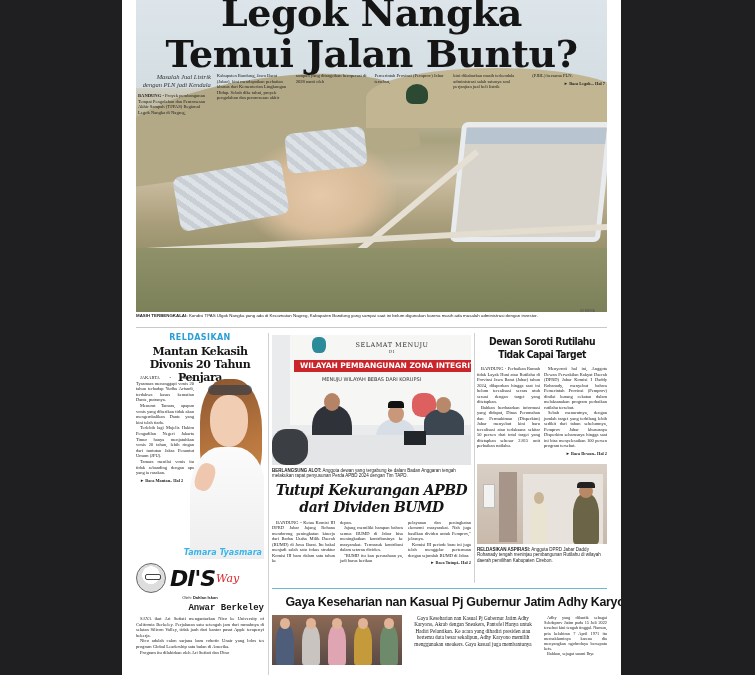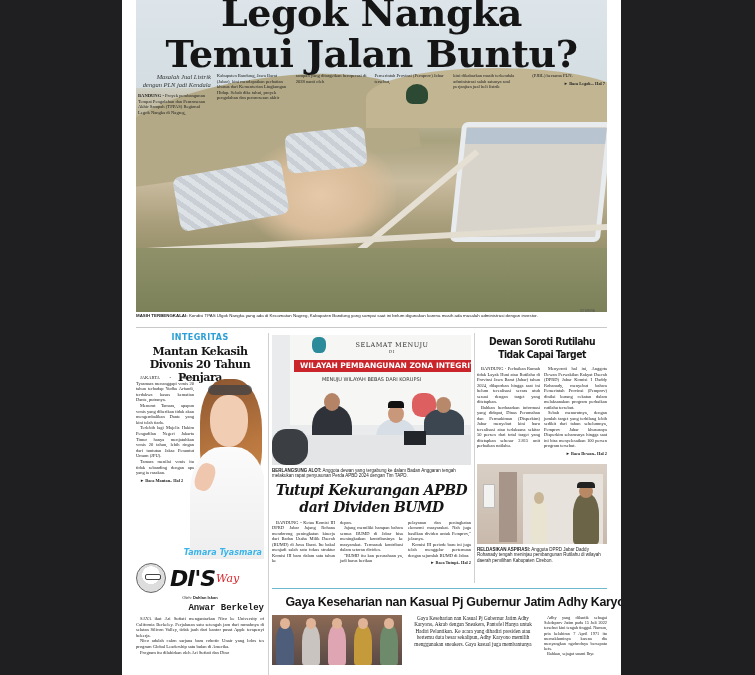--- a/index.html
+++ b/index.html
@@ -162,21 +162,21 @@
       </div>
     </div>
   </div>
   <div class="credit">ISTIMEWA</div>
   <div class="caption">
     <b>MASIH TERBENGKALAI:</b><span> Kondisi TPAS Ulgok Nangka yang ada di Kecamatan Nagreg, Kabupaten Bandung yang sampai saat ini belum digunakan karena masih ada masalah administrasi dengan investor.</span>
   </div>
   <div class="rule-h" style="left:14px; top:327px; width:471px;"></div>
 
   <div class="left">
-    <div class="tag">INTEGRITAS</div>
+    <div class="tag">RELDASIKAN</div>
     <h2>Mantan Kekasih Divonis 20 Tahun Penjara</h2>
     <div class="celeb">
       <div class="photo">
         <div class="hair"></div>
         <div class="shirt"></div>
         <div class="face"></div>
         <div class="glasses"></div>
         <div class="hand"></div>
       </div>
       <div class="txt">

